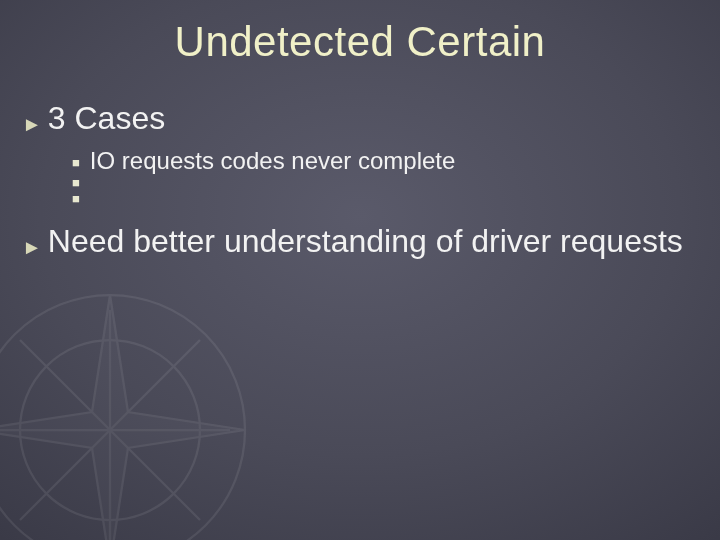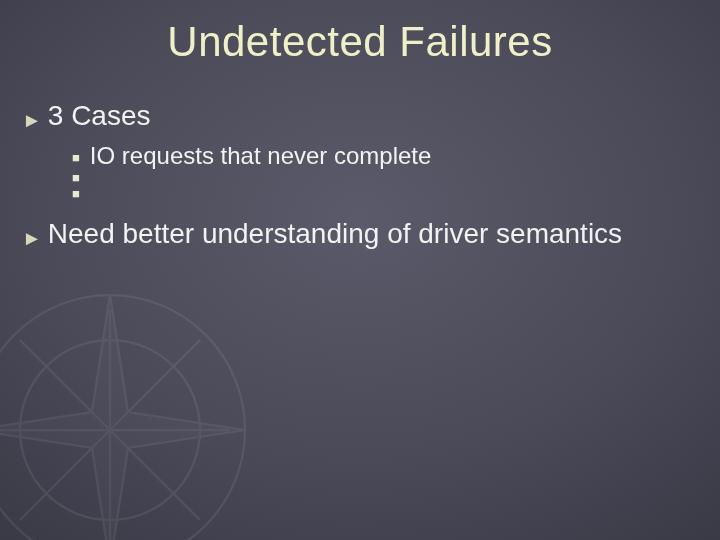--- a/index.html
+++ b/index.html
@@ -42,21 +42,21 @@
   .l1 .arrow {
     color: #d8d8b8;
     font-size: 20px;
     margin-right: 6px;
     line-height: 1;
     position: relative;
     top: 2px;
   }
   .l1 .txt {
     color: #f2f2f2;
-    font-size: 28px;
+    font-size: 32px;
     line-height: 1.25;
   }
   .subs {
     margin: 8px 0 14px 50px;
   }
   .l2 {
     display: flex;
     align-items: baseline;
     margin-bottom: 3px;
   }
@@ -99,41 +99,41 @@
         <circle cx="100" cy="100" r="60"></circle>
         <polygon points="100,10 112,88 190,100 112,112 100,190 88,112 10,100 88,88" fill="#ffffff" fill-opacity="0.3"></polygon>
         <line x1="100" y1="20" x2="100" y2="180"></line>
         <line x1="20" y1="100" x2="180" y2="100"></line>
         <line x1="40" y1="40" x2="160" y2="160"></line>
         <line x1="160" y1="40" x2="40" y2="160"></line>
       </g>
     </svg>
   </div>
 
-  <div class="title">Undetected Failures</div>
+  <div class="title">Undetected Certain</div>
 
   <div class="body">
 
     <div class="l1">
       <span class="arrow">►</span>
       <span class="txt">3 Cases</span>
     </div>
 
     <div class="subs">
       <div class="l2">
         <span class="sq">■</span>
-        <span class="txt">IO requests that never complete</span>
+        <span class="txt">IO requests codes never complete</span>
       </div>
       <div class="l2">
         <span class="sq">■</span>
       </div>
       <div class="l2">
         <span class="sq">■</span>
       </div>
     </div>
 
     <div class="l1">
       <span class="arrow">►</span>
-      <span class="txt">Need better understanding of driver semantics</span>
+      <span class="txt">Need better understanding of driver requests</span>
     </div>
 
   </div>
 </div>
 
 </body></html>

